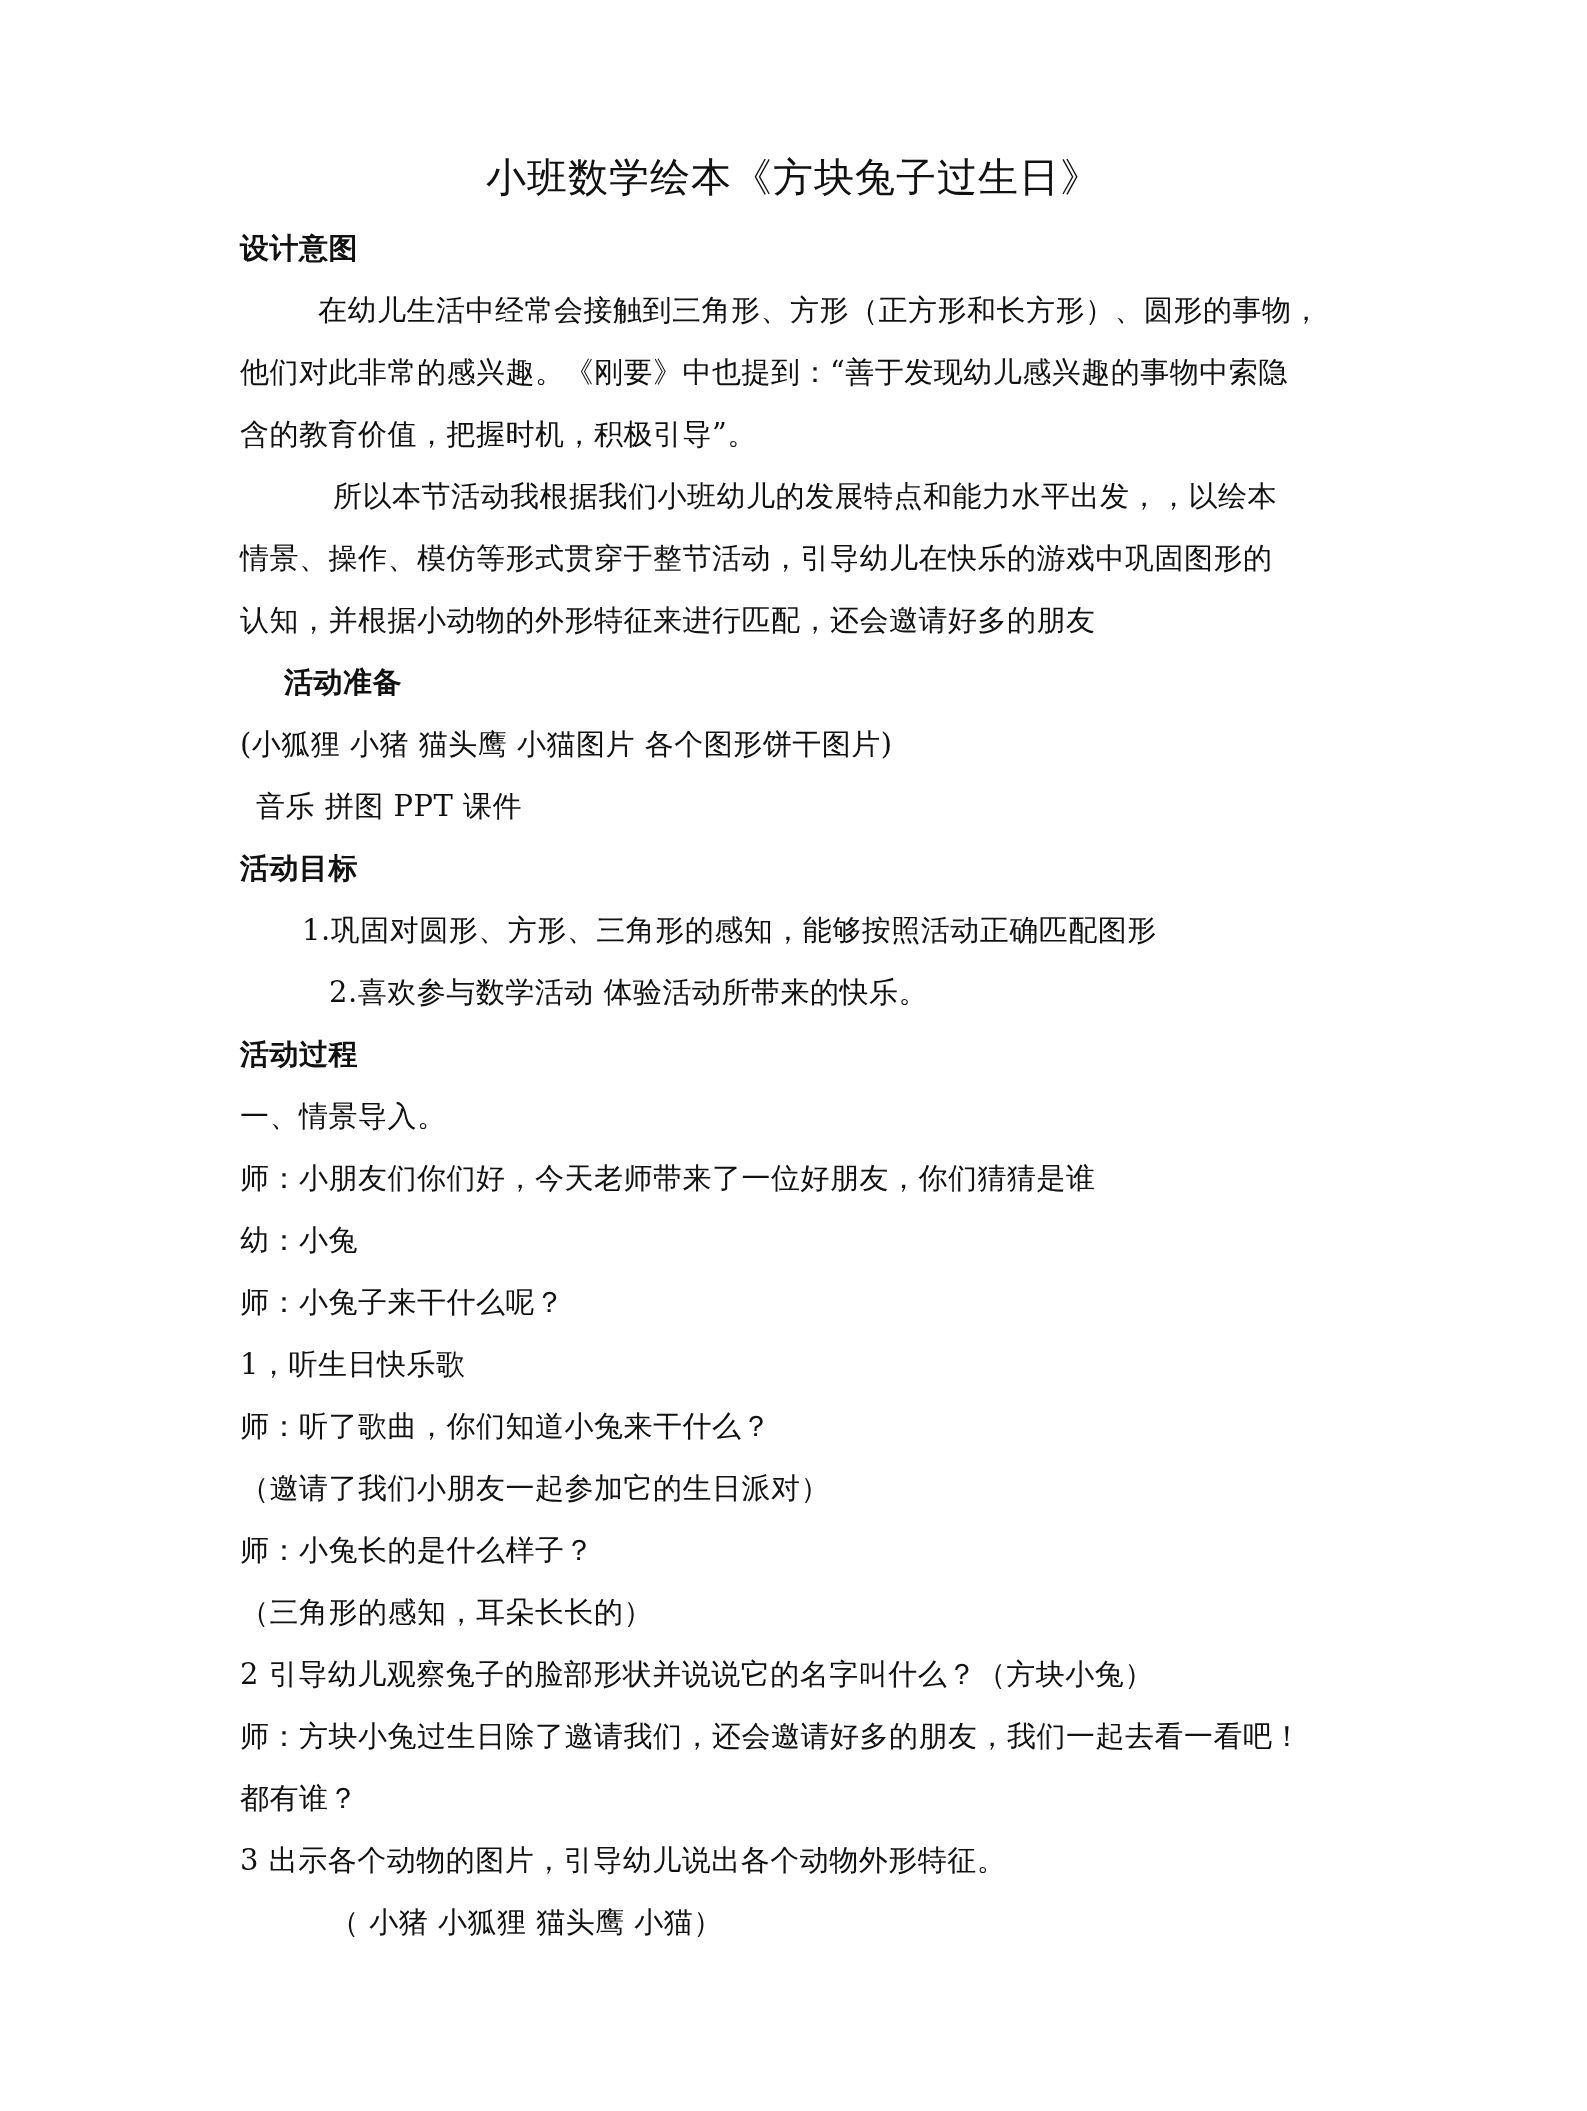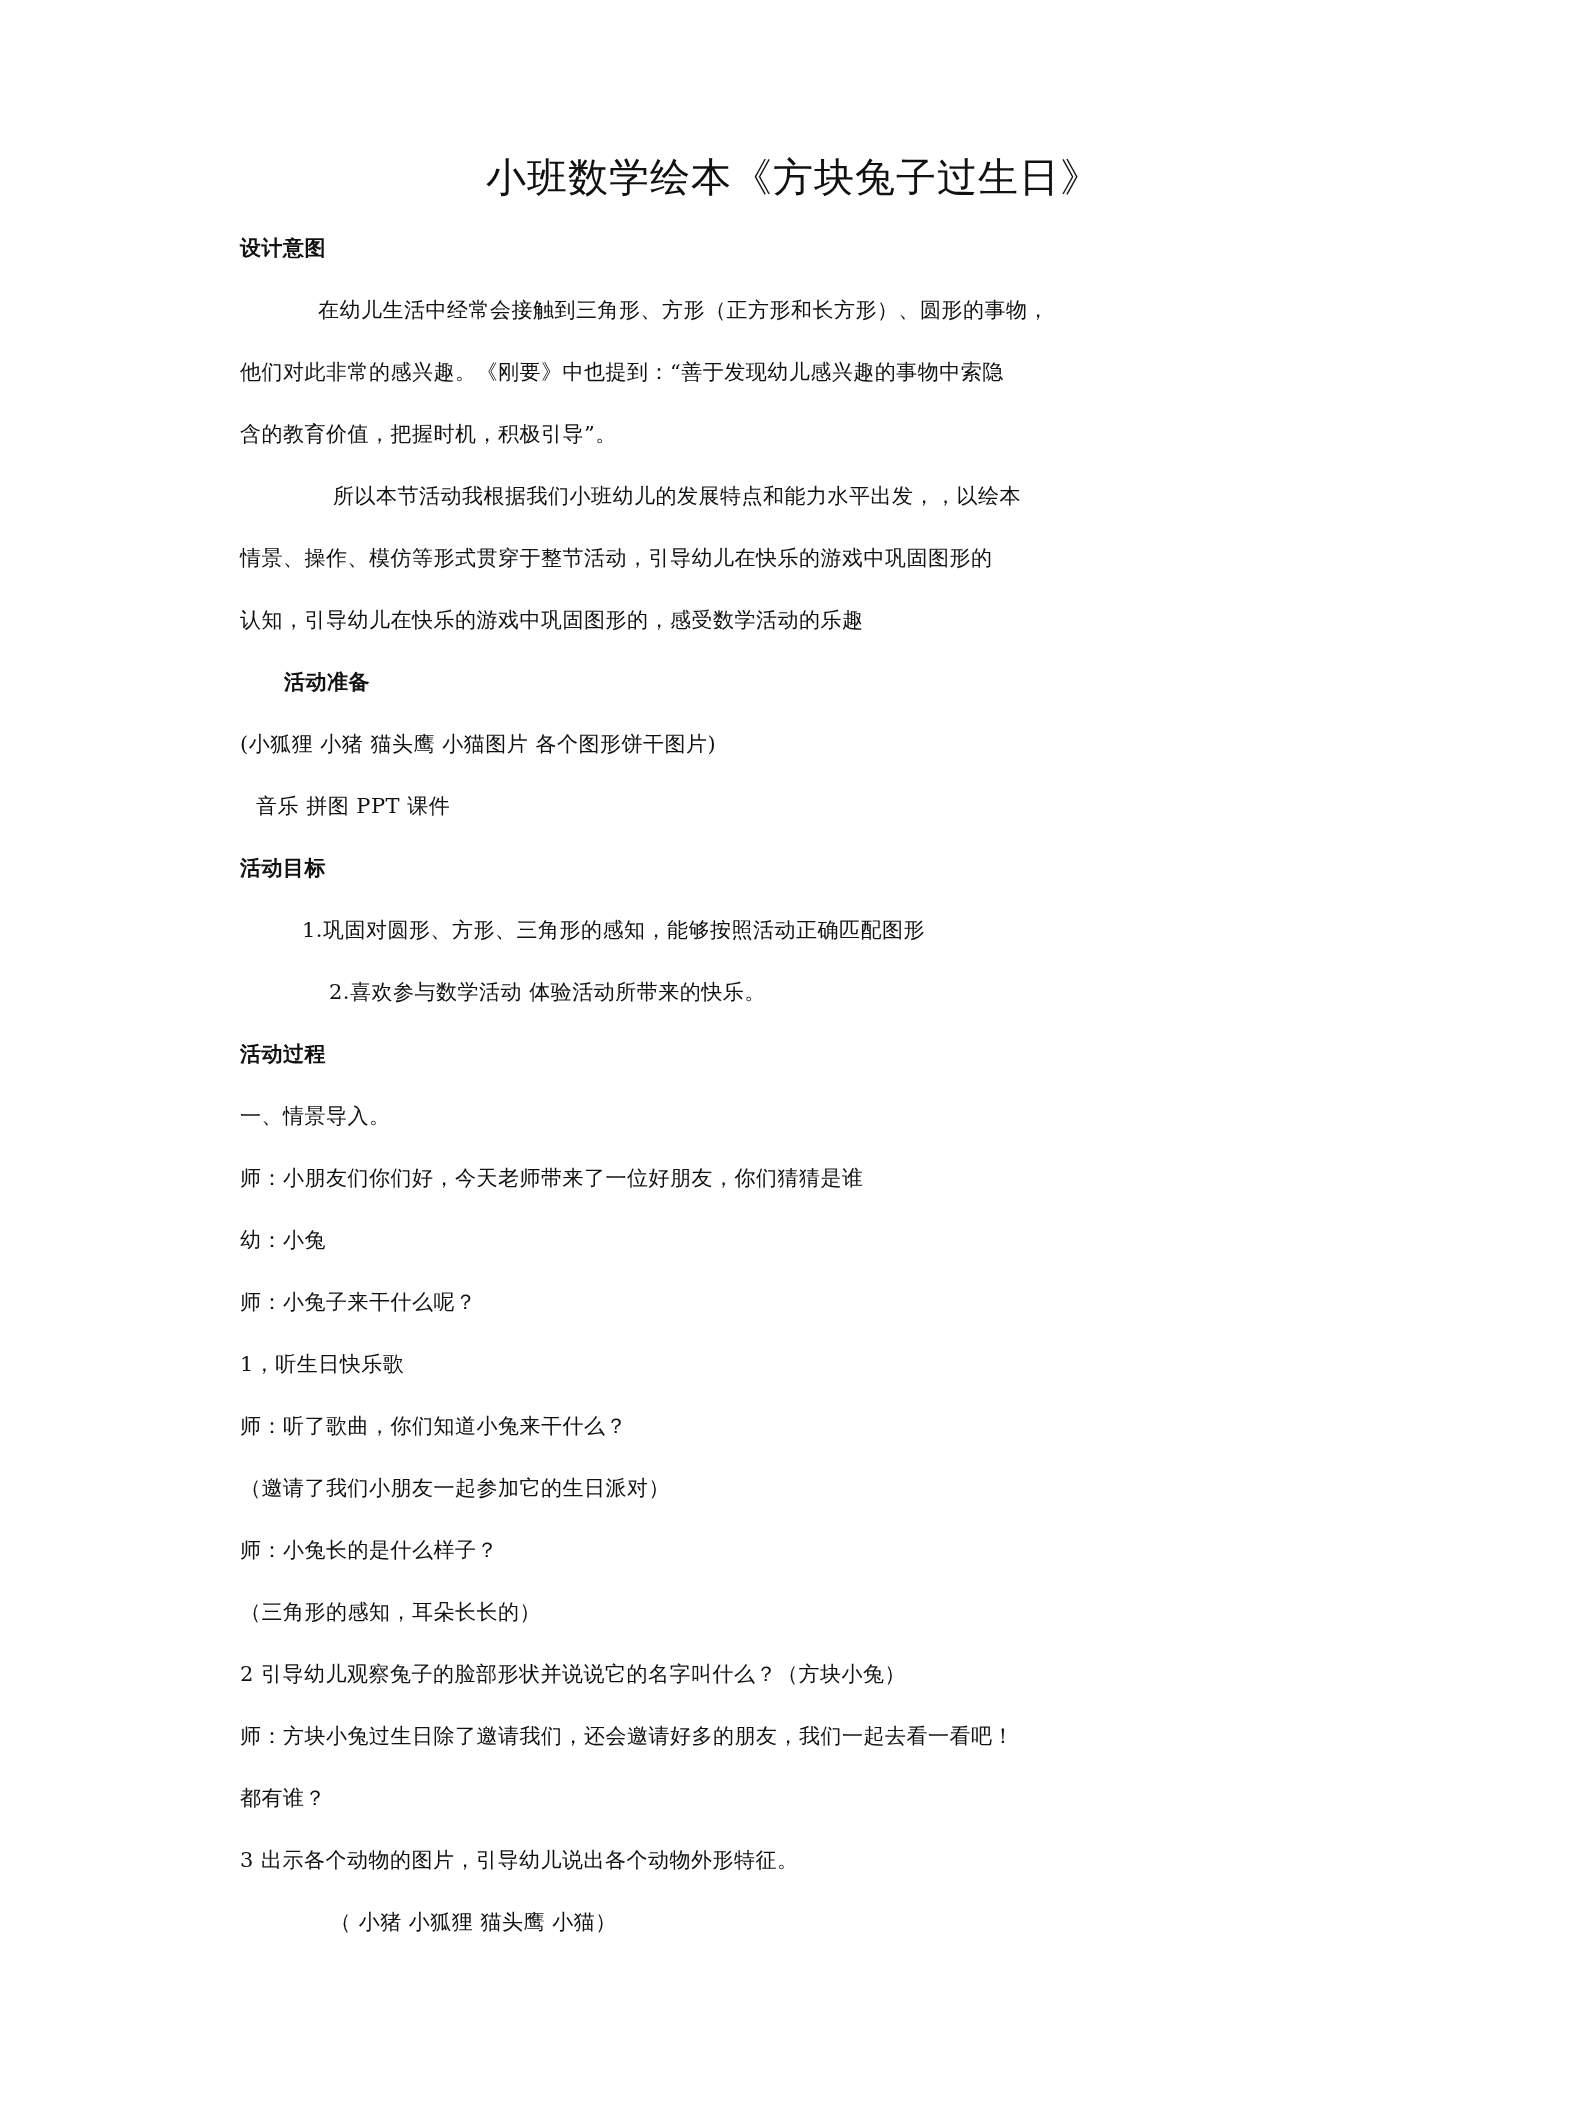--- a/index.html
+++ b/index.html
@@ -29,21 +29,21 @@
       top: 152px;
       text-align: center;
       font-size: 40px;
       line-height: 50px;
       letter-spacing: 1px;
       white-space: nowrap;
     }
     .line {
       position: absolute;
       left: 240px;
-      font-size: 21px;
+      font-size: 29px;
       line-height: 40px;
       white-space: nowrap;
       letter-spacing: 0.5px;
     }
     .heading {
       font-weight: bold;
     }
   </style>
 </head>
 <body>
@@ -51,21 +51,21 @@
 <div class="page">
 
   <div class="title">小班数学绘本《方块兔子过生日》</div>
 
   <div class="line heading" style="top:228px;">设计意图</div>
   <div class="line" style="top:290px; left:318px;">在幼儿生活中经常会接触到三角形、方形（正方形和长方形）、圆形的事物，</div>
   <div class="line" style="top:352px;">他们对此非常的感兴趣。《刚要》中也提到：“善于发现幼儿感兴趣的事物中索隐</div>
   <div class="line" style="top:414px;">含的教育价值，把握时机，积极引导”。</div>
   <div class="line" style="top:476px; left:333px;">所以本节活动我根据我们小班幼儿的发展特点和能力水平出发，，以绘本</div>
   <div class="line" style="top:538px;">情景、操作、模仿等形式贯穿于整节活动，引导幼儿在快乐的游戏中巩固图形的</div>
-  <div class="line" style="top:600px;">认知，引导幼儿在快乐的游戏中巩固图形的，感受数学活动的乐趣</div>
+  <div class="line" style="top:600px;">认知，并根据小动物的外形特征来进行匹配，还会邀请好多的朋友</div>
 
   <div class="line heading" style="top:662px;margin-left:44px;">活动准备</div>
   <div class="line" style="top:724px;">(小狐狸  小猪  猫头鹰  小猫图片  各个图形饼干图片)</div>
   <div class="line" style="top:786px; left:256px;">音乐    拼图    PPT 课件</div>
 
   <div class="line heading" style="top:848px;text-align:center;">活动目标</div>
   <div class="line" style="top:910px; left:302px;">1.巩固对圆形、方形、三角形的感知，能够按照活动正确匹配图形</div>
   <div class="line" style="top:972px; left:302px;margin-left:27px;">2.喜欢参与数学活动  体验活动所带来的快乐。</div>
 
   <div class="line heading" style="top:1034px;">活动过程</div>

